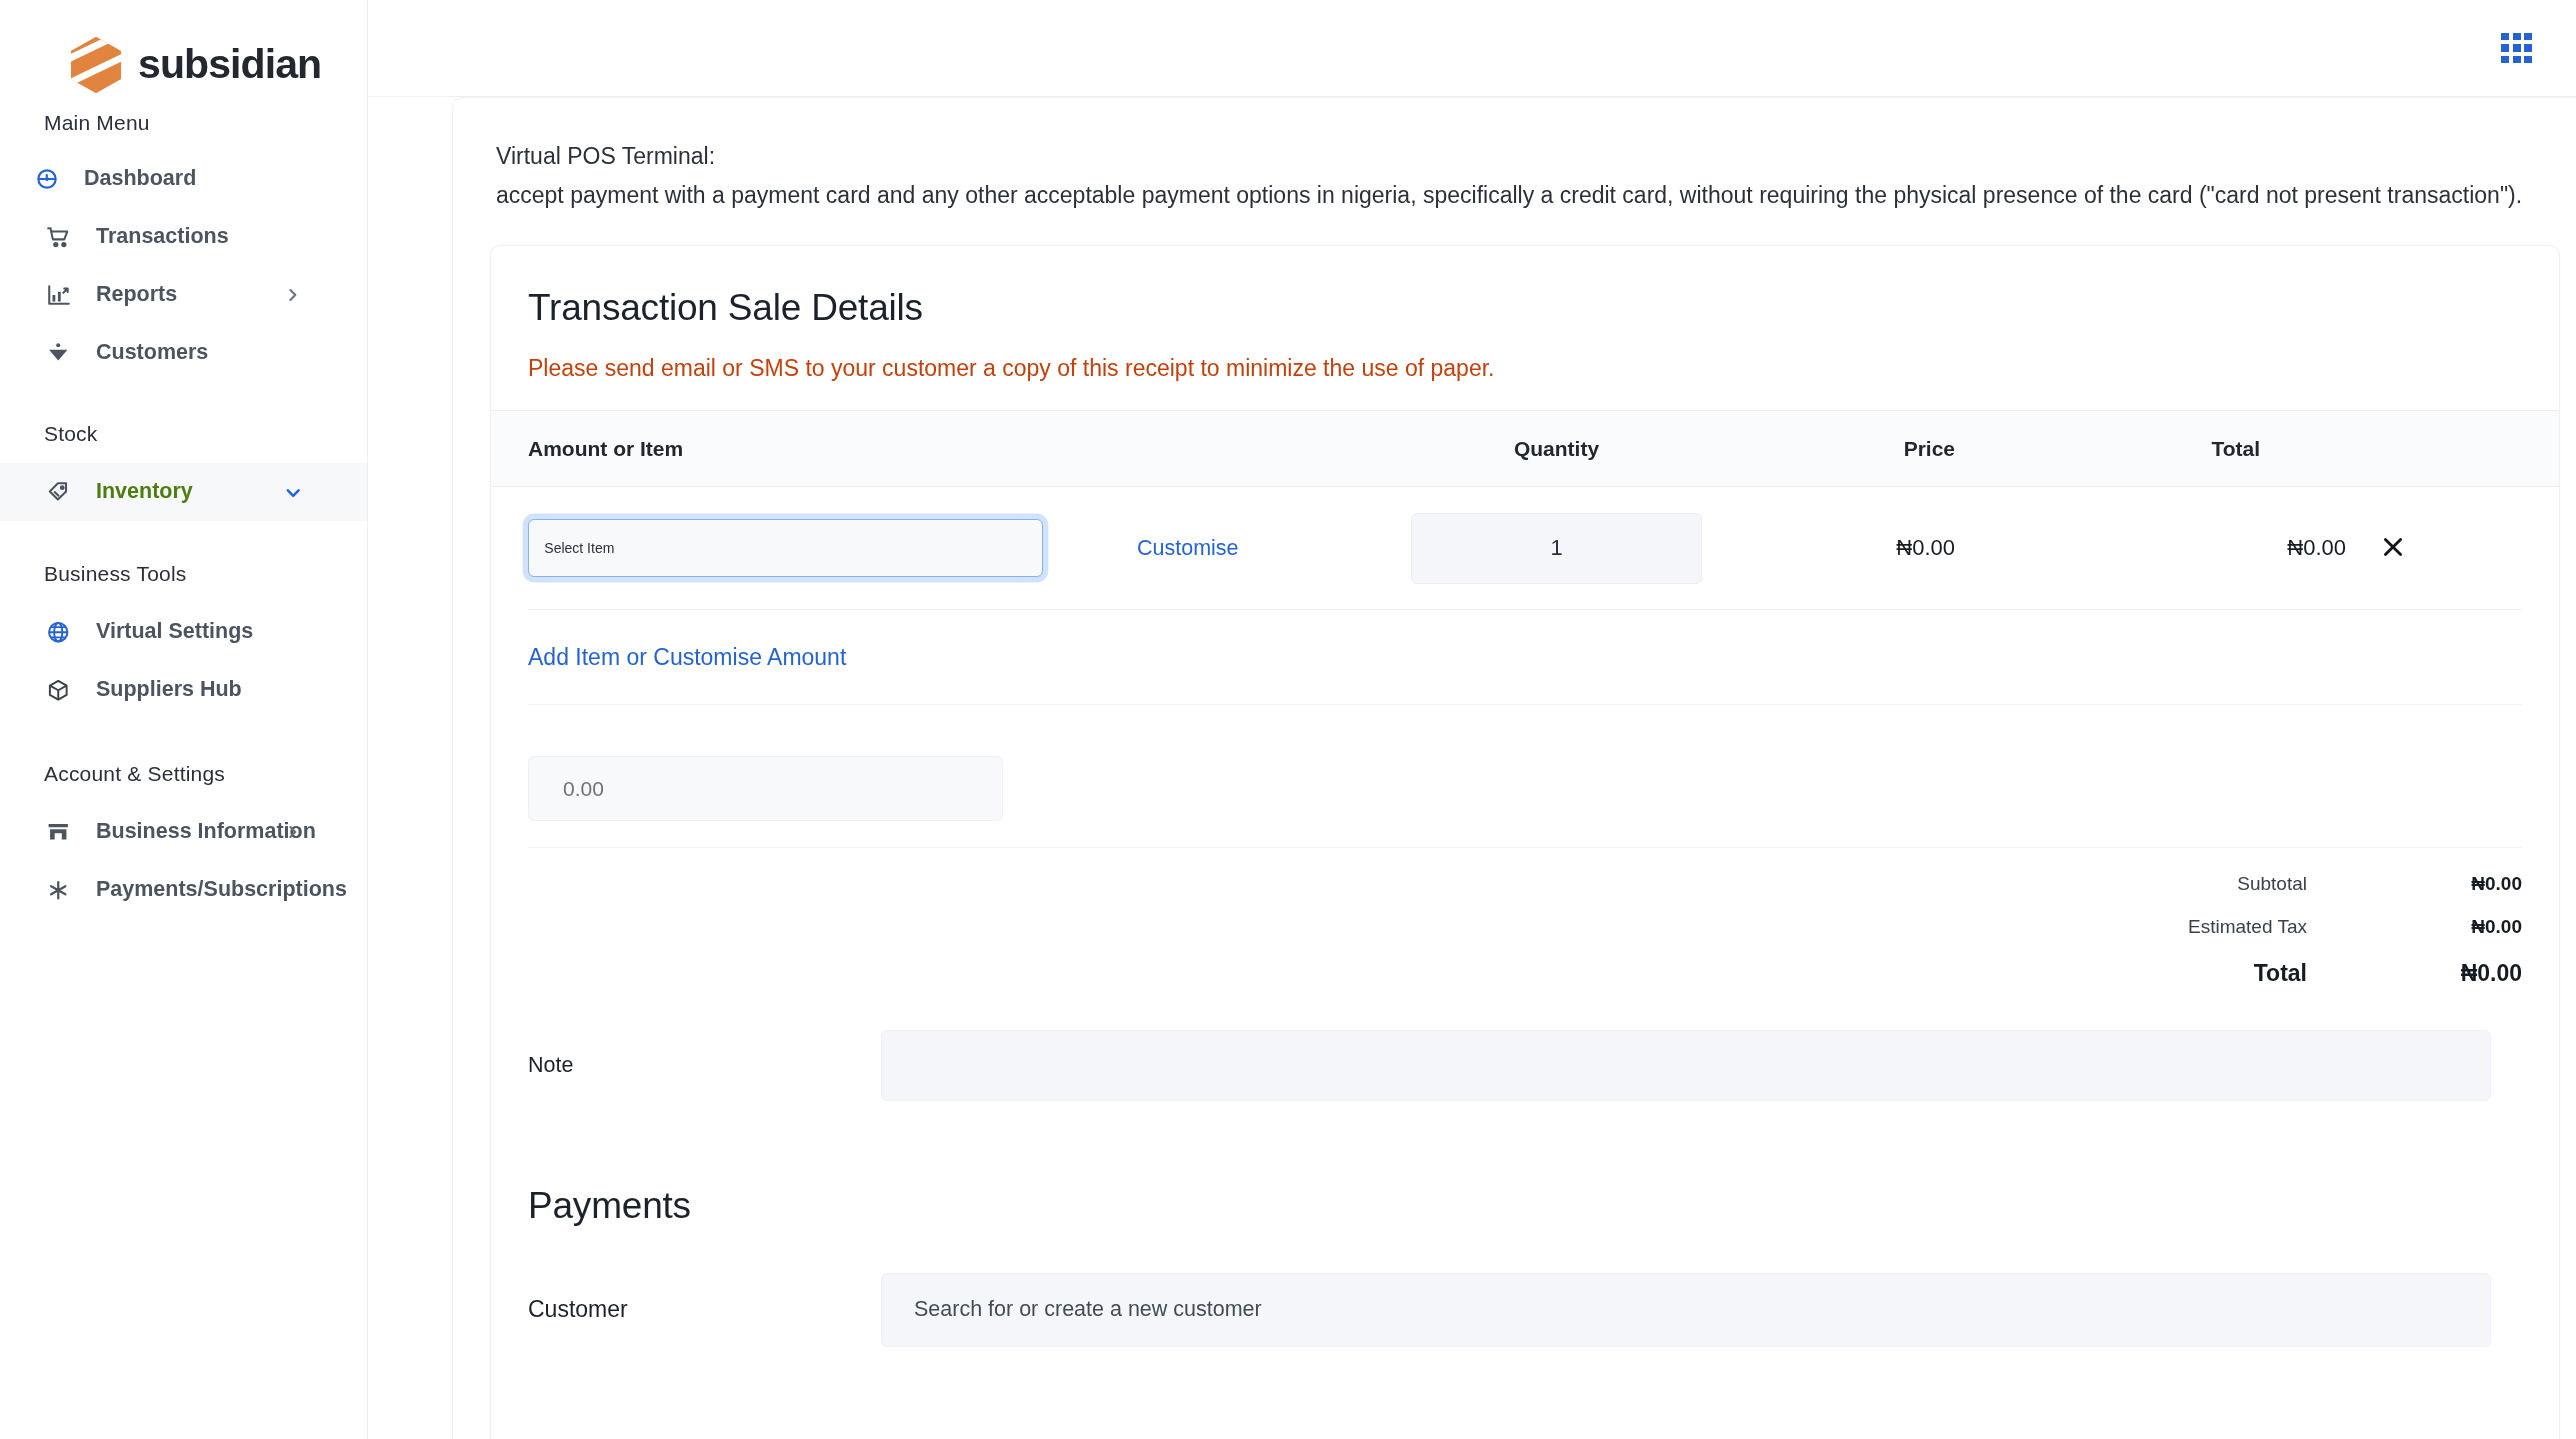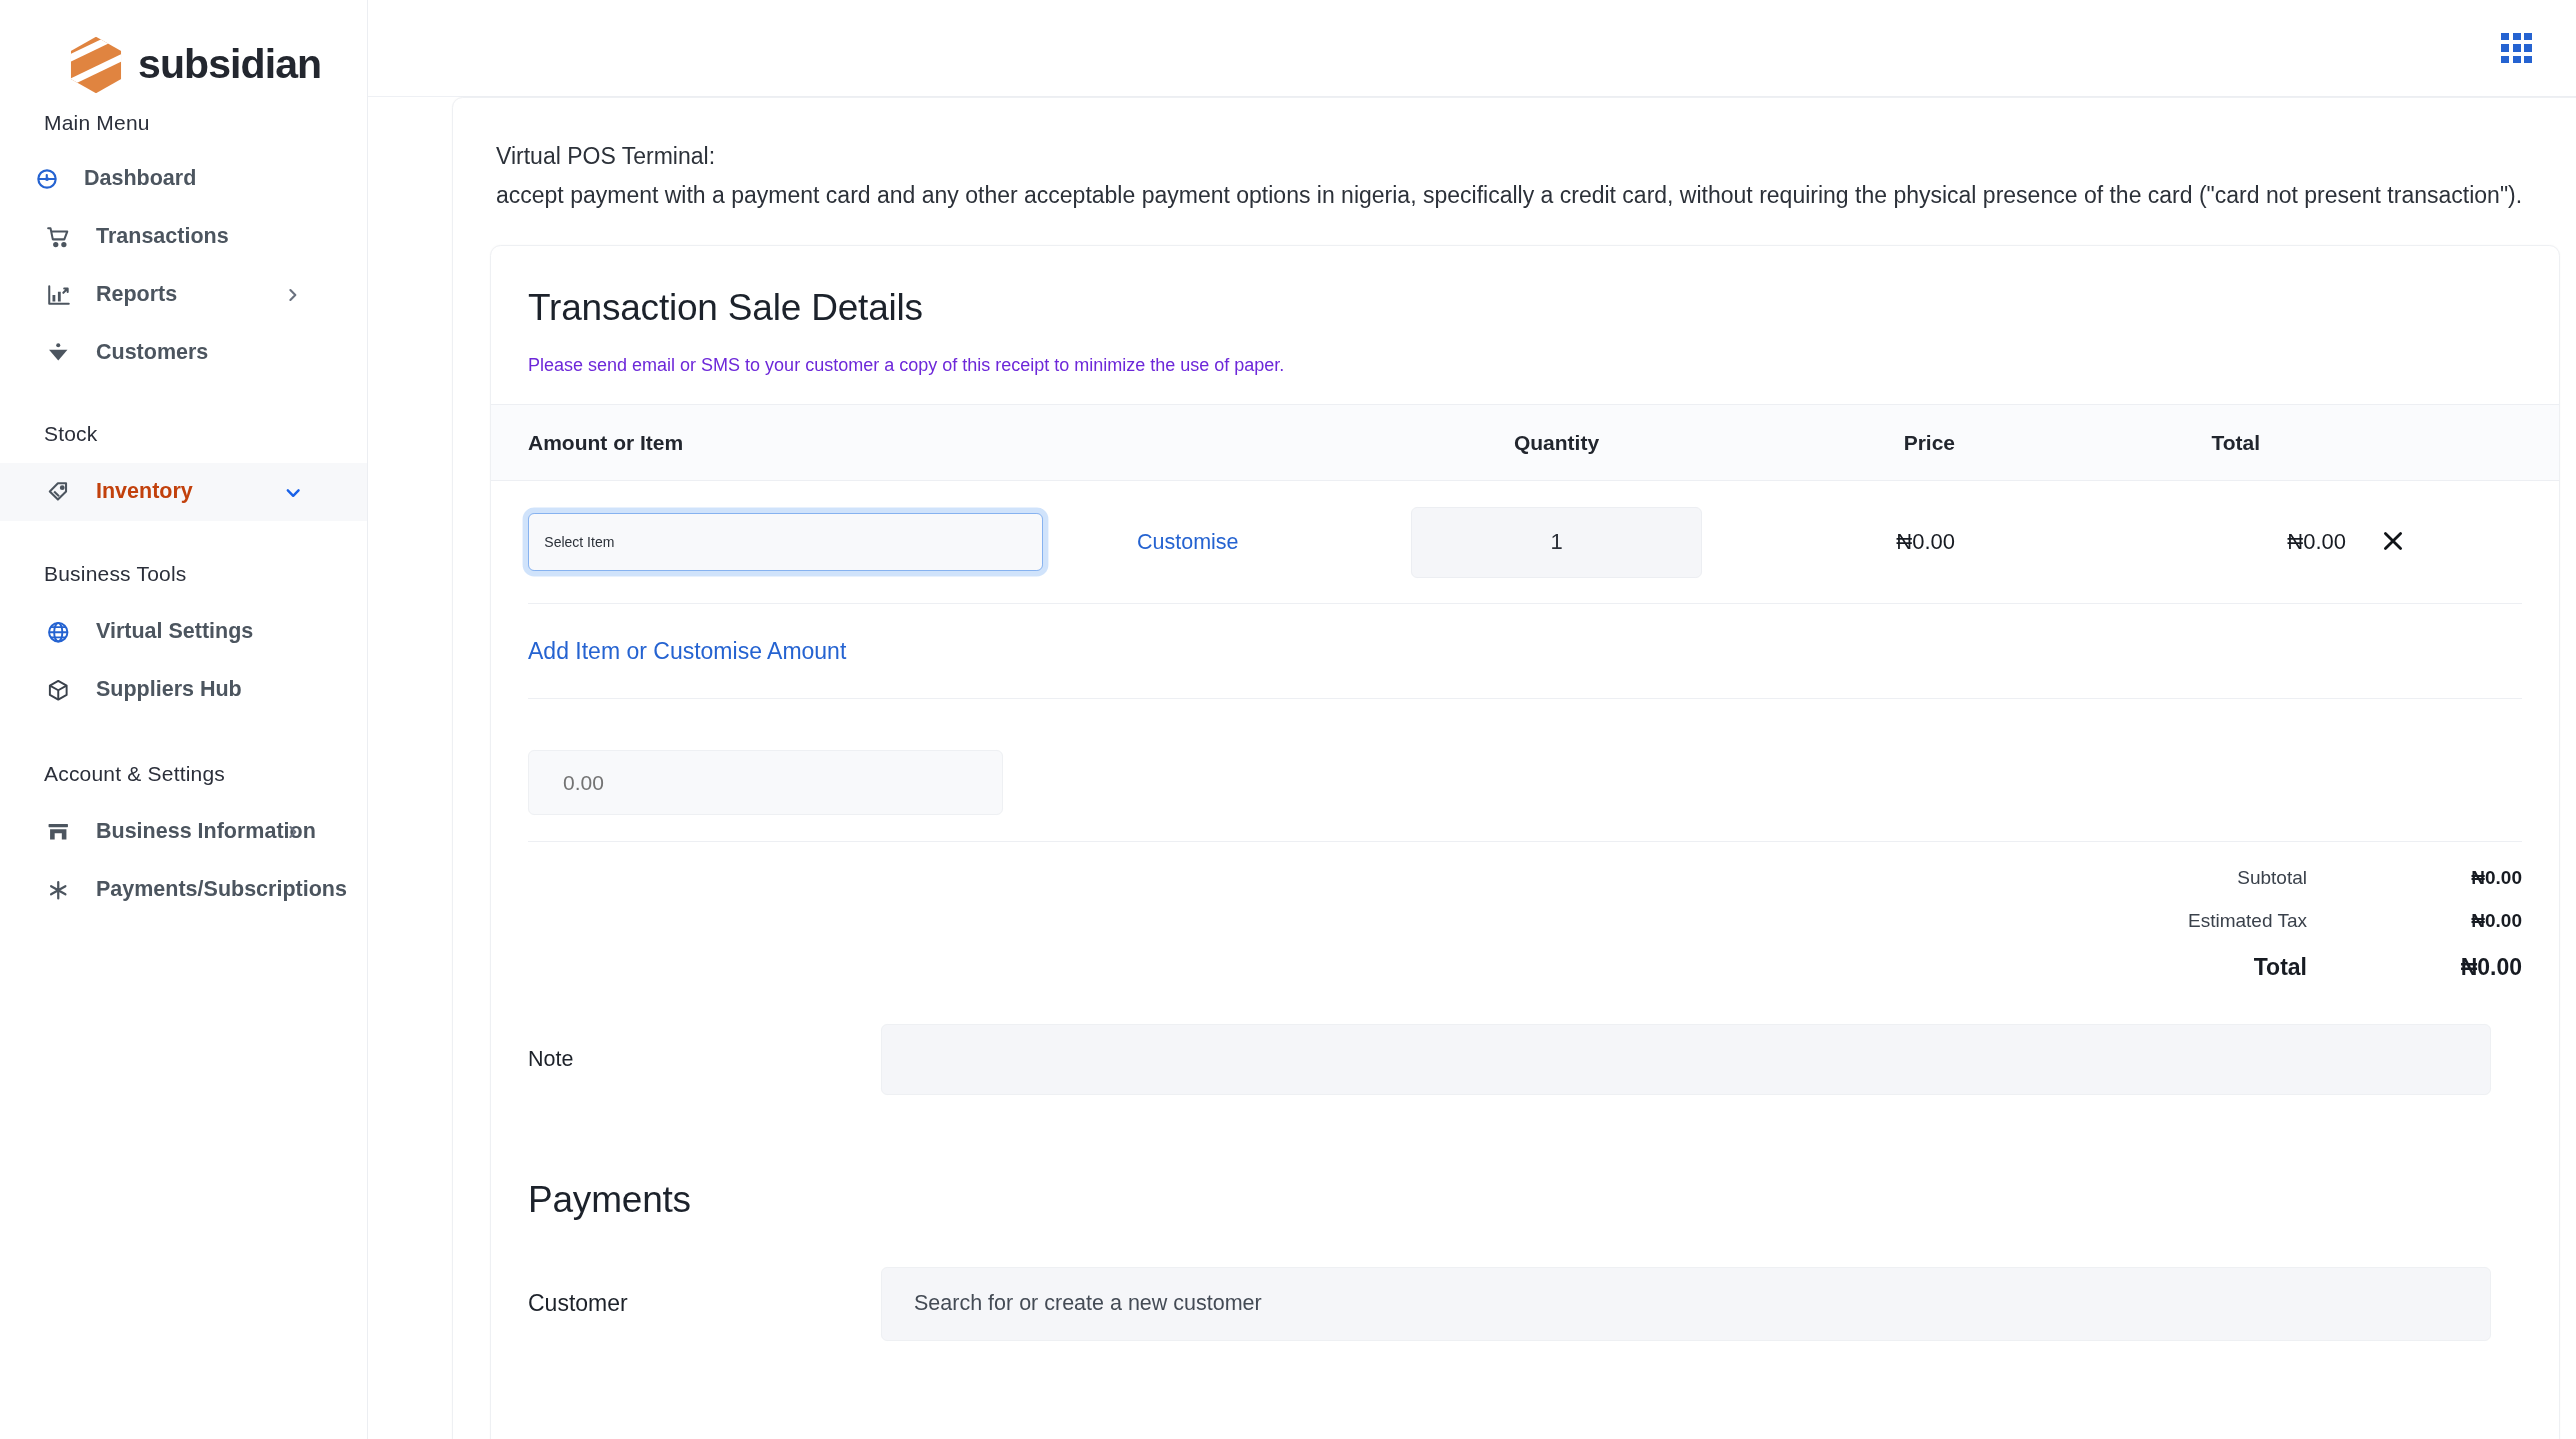--- a/index.html
+++ b/index.html
@@ -42,21 +42,21 @@
   .nav-ico {
     width: 29px; flex: 0 0 29px; height: 29px;
     display: flex; align-items: center; justify-content: center;
     color: #4c555f;
   }
   .nav-ico svg { display: block; }
   .nav-label {
     font-size: 21.5px; color: #4c555f; font-weight: 600;
     margin-left: 23px; white-space: nowrap;
   }
-  .nav-item.active .nav-label { color: #c2410c; }
+  .nav-item.active .nav-label { color: #4d7c0f; }
   .chev {
     position: absolute; right: 66px; top: 50%;
     transform: translateY(-50%);
     width: 17px; height: 17px;
   }
 
   
   .main {
     flex: 1; height: 1440px;
     background: #ffffff;
@@ -92,21 +92,21 @@
     border: 1.5px solid #eef0f3;
     border-radius: 10.7px;
     box-shadow: 0 0.8px 2.3px rgba(16,24,40,.03);
     overflow: hidden;
   }
   .sec-title {
     font-size: 37px; color: #1c222b; font-weight: 400;
     padding: 41px 0 0 37px; letter-spacing: -0.2px;
   }
   .sec-sub {
-    font-size: 18px; color: #6d28d9;
+    font-size: 23px; color: #c2410c;
     padding: 26px 0 0 37px;
   }
 
   
   .tbl { margin-top: 28px; }
   .tbl-head {
     display: flex; align-items: center;
     height: 77px;
     background: #fafbfd;
     border-top: 1.5px solid #edeff3;

